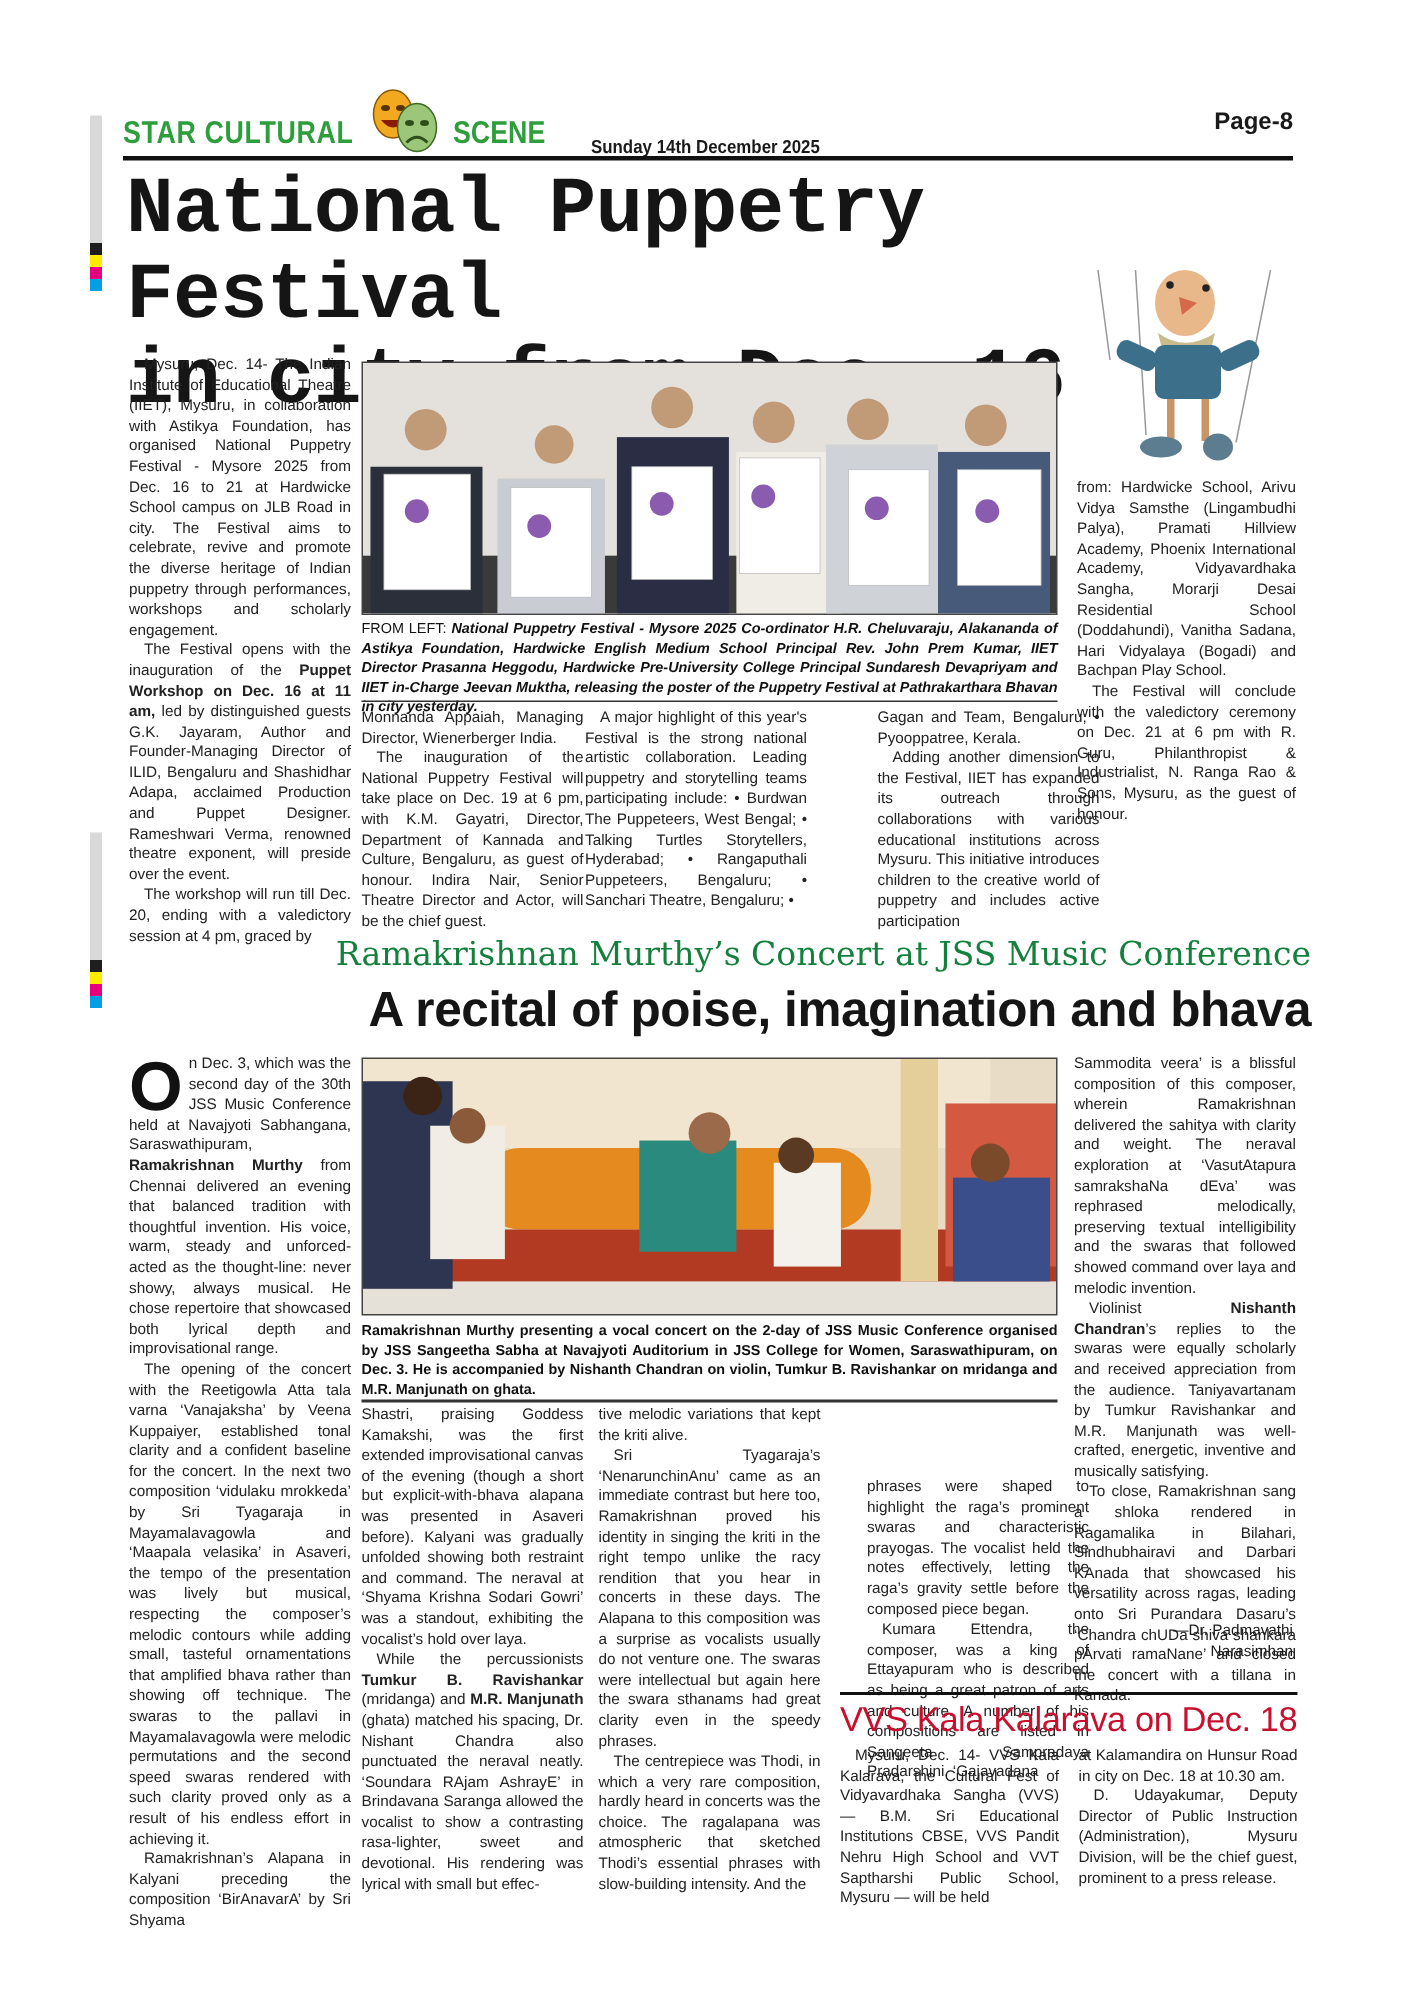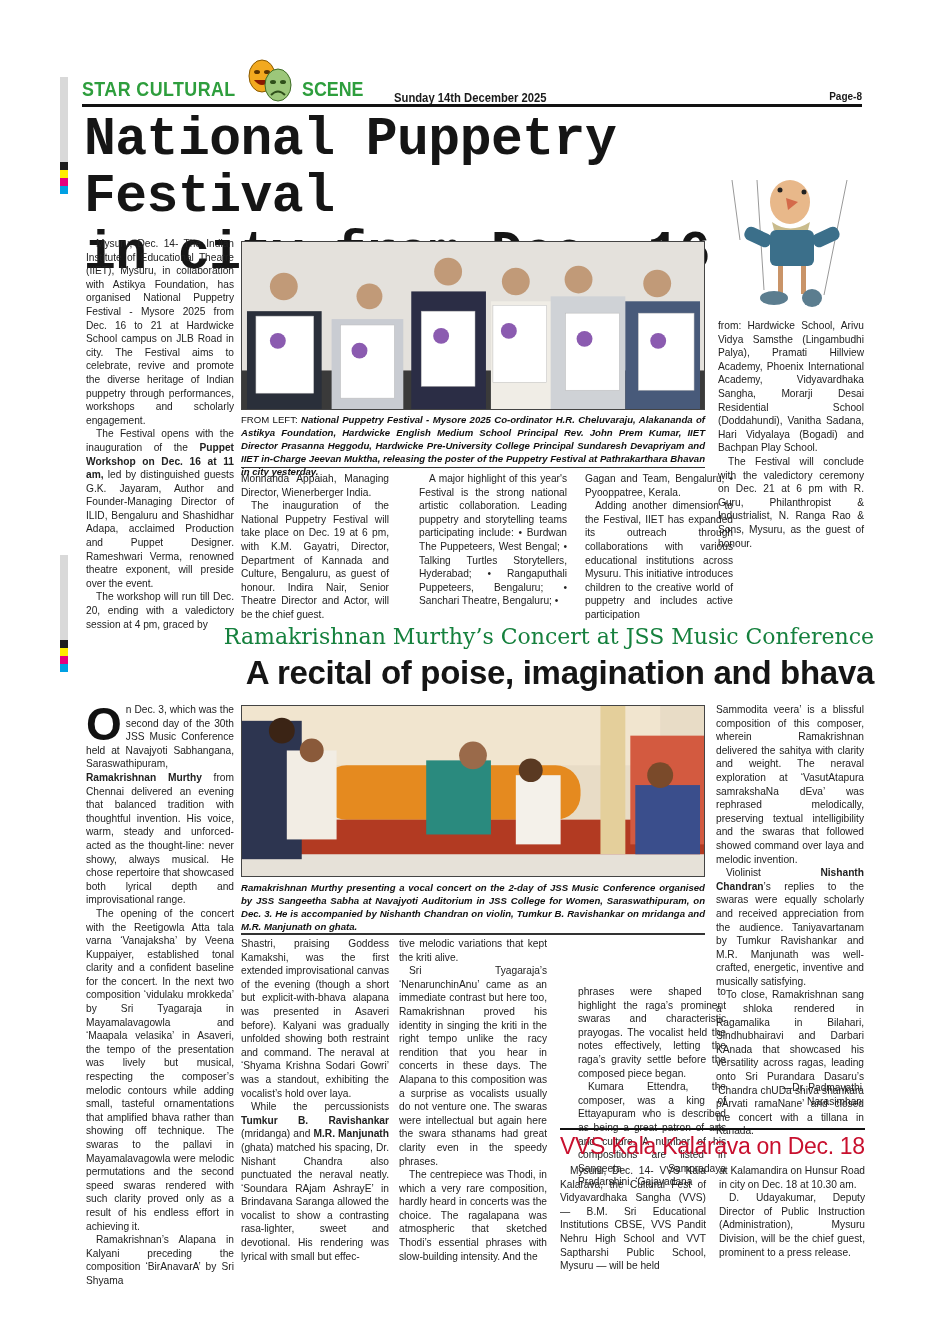--- a/index.html
+++ b/index.html
@@ -11,21 +11,21 @@
   .reg .y { height:8px; background:#ffed00; }
   .reg .m { height:8px; background:#e6007e; }
   .reg .c { height:8px; background:#00a0e3; }
 
   .masthead { position:absolute; left:82px; top:62px; width:780px; height:42px; }
   .mast-left { position:absolute; left:0; top:15px; font-family:"Liberation Sans", sans-serif; font-weight:bold;
                font-size:21px; color:#2e9e3d; letter-spacing:0.5px; transform:scaleX(0.85); transform-origin:left; }
   .mast-right { position:absolute; left:220px; top:15px; font-weight:bold; font-size:21px; color:#2e9e3d; transform:scaleX(0.85); transform-origin:left; }
   .masks { position:absolute; left:158px; top:-4px; width:60px; height:46px; }
   .mast-date { position:absolute; left:312px; top:29px; font-size:12.5px; font-weight:bold; transform:scaleX(0.9); transform-origin:left; }
-  .mast-page { position:absolute; right:0; top:29px; font-size:10px; font-weight:bold; }
+  .mast-page { position:absolute; right:0; top:11px; font-size:16px; font-weight:bold; }
   .mast-rule { position:absolute; left:0; top:42px; width:780px; height:3px; background:#111; }
 
   .headline { position:absolute; left:84px; top:112px; width:790px; font-family:Liberation Mono, monospace; font-weight:bold;
               font-size:53px; line-height:57px; letter-spacing:-0.5px; color:#151515; }
   .puppet { position:absolute; left:712px; top:180px; width:160px; height:140px; }
 
   .col { position:absolute; font-size:10.2px; line-height:13.6px; text-align:justify; color:#222; }
   .col p { text-indent:10px; }
   .col p.noind { text-indent:0; }
   .col b { font-weight:bold; }
@@ -38,21 +38,21 @@
 
   .kicker { position:absolute; left:84px; top:624px; width:790px; text-align:right; font-family:"DejaVu Serif", serif;
             font-size:22px; color:#15803d; }
   .headline2 { position:absolute; left:84px; top:654px; width:790px; text-align:right; font-weight:bold;
                font-size:33px; color:#151515; letter-spacing:-0.3px; }
   .dropcap { float:left; font-size:46px; line-height:38px; font-weight:bold; margin:2px 4px 0 0; color:#111; }
 
   .photo2 { position:absolute; left:241px; top:705px; width:464px; height:172px; border:1px solid #444; overflow:hidden;
             background:linear-gradient(180deg,#e9dcc8 0%,#d5a06a 45%,#a04424 75%,#e7e2da 100%); }
   .caption2 { position:absolute; left:241px; top:881px; width:464px; font-size:9.6px; line-height:13px; text-align:justify;
-              font-weight:bold; font-style:italic; color:#111; }
+              font-weight:bold; color:#111; }
 
   .sub-rule { position:absolute; left:560px; top:1128px; width:305px; height:2px; background:#111; }
   .sub-head { position:absolute; left:560px; top:1133px; width:310px; font-weight:normal; font-size:23px; color:#c8102e; letter-spacing:-0.3px; }
   .byline { position:absolute; left:714px; top:1081px; width:148px; text-align:right; font-size:10.2px; line-height:13.6px; font-weight:normal; }
 </style>
 </head>
 <body>
 
 <div class="reg" style="top:77px;">
   <div class="grey"></div>
@@ -164,21 +164,21 @@
 </svg>
 <div class="caption1">
   <span>FROM LEFT: </span><i>National Puppetry Festival - Mysore 2025 Co-ordinator H.R. Cheluvaraju, Alakananda of Astikya Foundation, Hardwicke English Medium School Principal Rev. John Prem Kumar, IIET Director Prasanna Heggodu, Hardwicke Pre-University College Principal Sundaresh Devapriyam and IIET in-Charge Jeevan Muktha, releasing the poster of the Puppetry Festival at Pathrakarthara Bhavan in city yesterday.</i>
 </div>
 <div class="cap-rule" style="top:467px;"></div>
 
 <div class="col" style="left:241px; top:472px; width:148px;">
   <p class="noind">Monnanda Appaiah, Managing Director, Wienerberger India.</p>
   <p>The inauguration of the National Puppetry Festival will take place on Dec. 19 at 6 pm, with K.M. Gayatri, Director, Department of Kannada and Culture, Bengaluru, as guest of honour. Indira Nair, Senior Theatre Director and Actor, will be the chief guest.</p>
 </div>
-<div class="col" style="left:419px; top:472px; width:148px;">
+<div class="col" style="left:390px; top:472px; width:148px;">
   <p>A major highlight of this year's Festival is the strong national artistic collaboration. Leading puppetry and storytelling teams participating include: • Burdwan The Puppeteers, West Bengal; • Talking Turtles Storytellers, Hyderabad; • Rangaputhali Puppeteers, Bengaluru; • Sanchari Theatre, Bengaluru; •</p>
 </div>
 <div class="col" style="left:557px; top:472px; width:148px;margin-left:28px;">
   <p class="noind">Gagan and Team, Bengaluru; • Pyooppatree, Kerala.</p>
   <p>Adding another dimension to the Festival, IIET has expanded its outreach through collaborations with various educational institutions across Mysuru. This initiative introduces children to the creative world of puppetry and includes active participation</p>
 </div>
 <div class="col" style="left:718px; top:319px; width:146px;">
   <p class="noind">from: Hardwicke School, Arivu Vidya Samsthe (Lingambudhi Palya), Pramati Hillview Academy, Phoenix International Academy, Vidyavardhaka Sangha, Morarji Desai Residential School (Doddahundi), Vanitha Sadana, Hari Vidyalaya (Bogadi) and Bachpan Play School.</p>
   <p>The Festival will conclude with the valedictory ceremony on Dec. 21 at 6 pm with R. Guru, Philanthropist &amp; Industrialist, N. Ranga Rao &amp; Sons, Mysuru, as the guest of honour.</p>
 </div>

